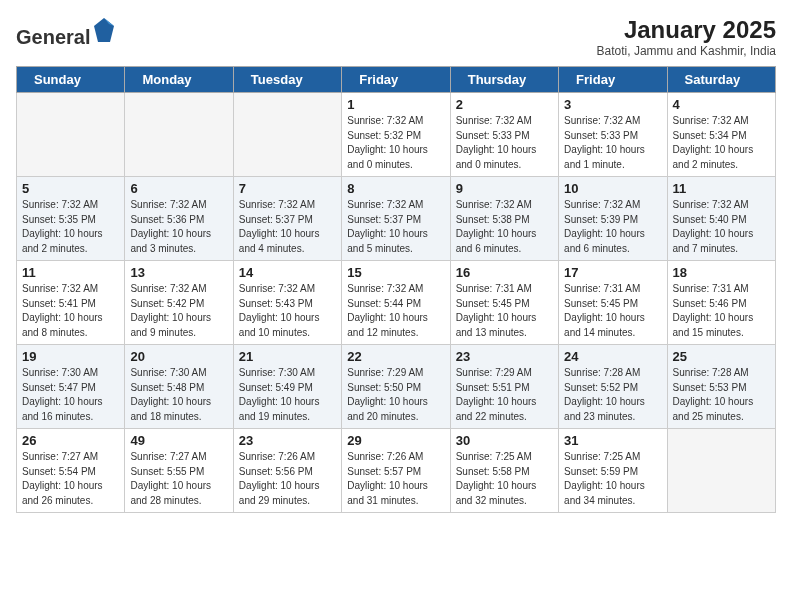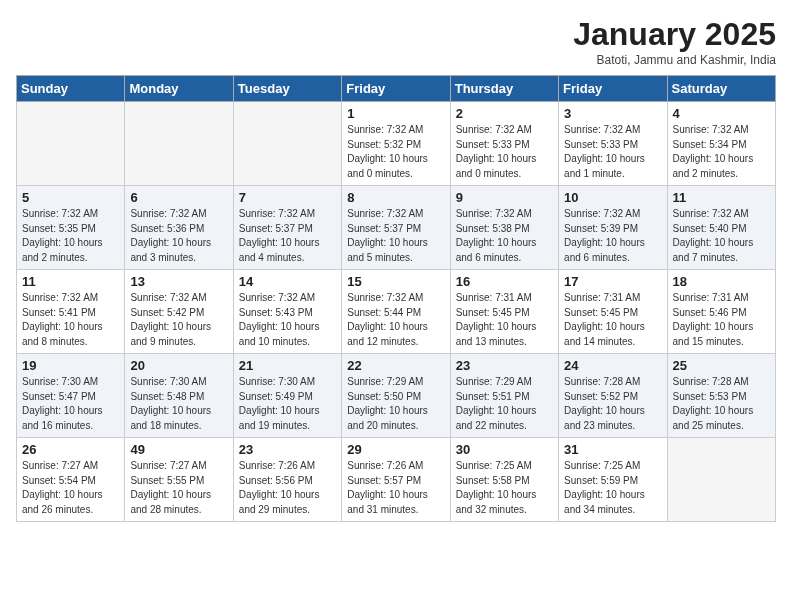--- a/index.html
+++ b/index.html
@@ -29,37 +29,37 @@
     .logo-blue { color: #2060a0; }
     .logo-icon {
       width: 24px;
       height: 28px;
       margin-left: 2px;
     }
     .title-block {
       text-align: right;
     }
     .month-title {
-      font-size: 32px;
+      font-size: 24px;
       font-weight: bold;
       color: #222;
     }
     .location {
       font-size: 12px;
       color: #444;
     }
     .calendar {
       width: 100%;
       border-collapse: collapse;
     }
     .calendar th {
       background: #2060a0;
       color: #fff;
       font-size: 13px;
-      padding: 5px 4px;
+      padding: 5px 17px;
       text-align: left;
       border: 1px solid #aaa;
     }
     .calendar td {
       border: 1px solid #ccc;
       vertical-align: top;
       padding: 4px 5px;
       width: calc(100%/7);
       min-height: 80px;
       font-size: 11px;
@@ -82,20 +82,26 @@
     .row-alt td {
       background: #f0f4f8;
     }
   </style>
 </head>
 <body>
 
 <div class="header">
   <div class="logo">
     <div>
+      <div class="logo-text">
+        <span class="logo-general">General</span><svg class="logo-icon" viewBox="0 0 24 28" xmlns="http://www.w3.org/2000/svg">
+          <polygon points="12,2 22,10 18,26 6,26 2,10" fill="#2060a0"></polygon>
+          <polygon points="12,2 22,10 17,8" fill="#4090d0"></polygon>
+        </svg>
+      </div>
     </div>
   </div>
   <div class="title-block">
     <div class="month-title">January 2025</div>
     <div class="location">Batoti, Jammu and Kashmir, India</div>
   </div>
 </div>
 
 <table class="calendar">
   <thead>

